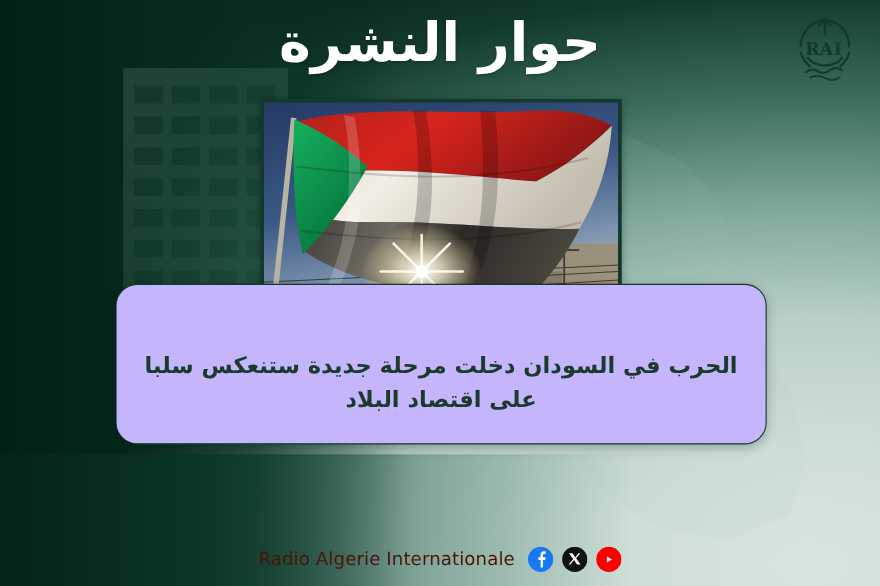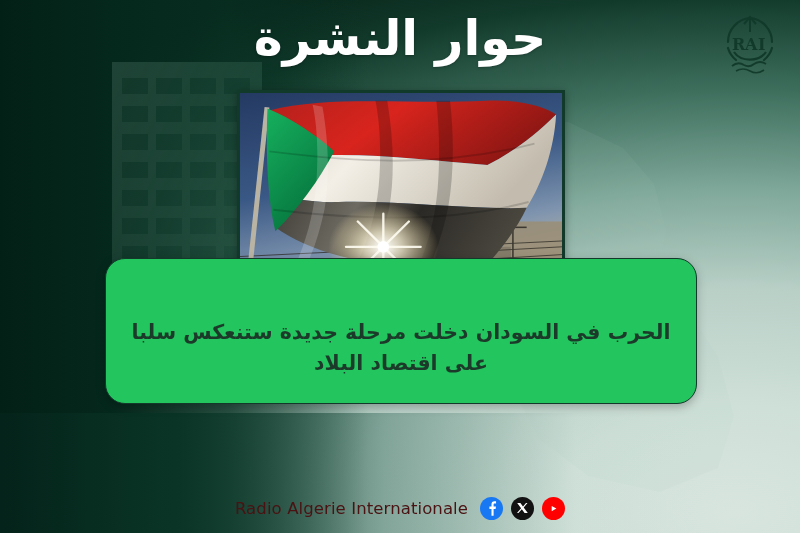--- a/index.html
+++ b/index.html
@@ -95,21 +95,21 @@
   }
   .photo-frame svg { display: block; width: 100%; height: 100%; }
 
   
   .card {
     position: absolute;
     left: 105px;
     top: 258px;
     width: 592px;
     height: 146px;
-    background: #22c55e;
+    background: #c4b5fd;
     border: 1.5px solid #12392a;
     border-radius: 20px;
     box-sizing: border-box;
     box-shadow: 0 3px 10px rgba(0,0,0,0.25);
     display: flex;
     align-items: center;
     justify-content: center;
   }
   .headline {
     direction: rtl;

